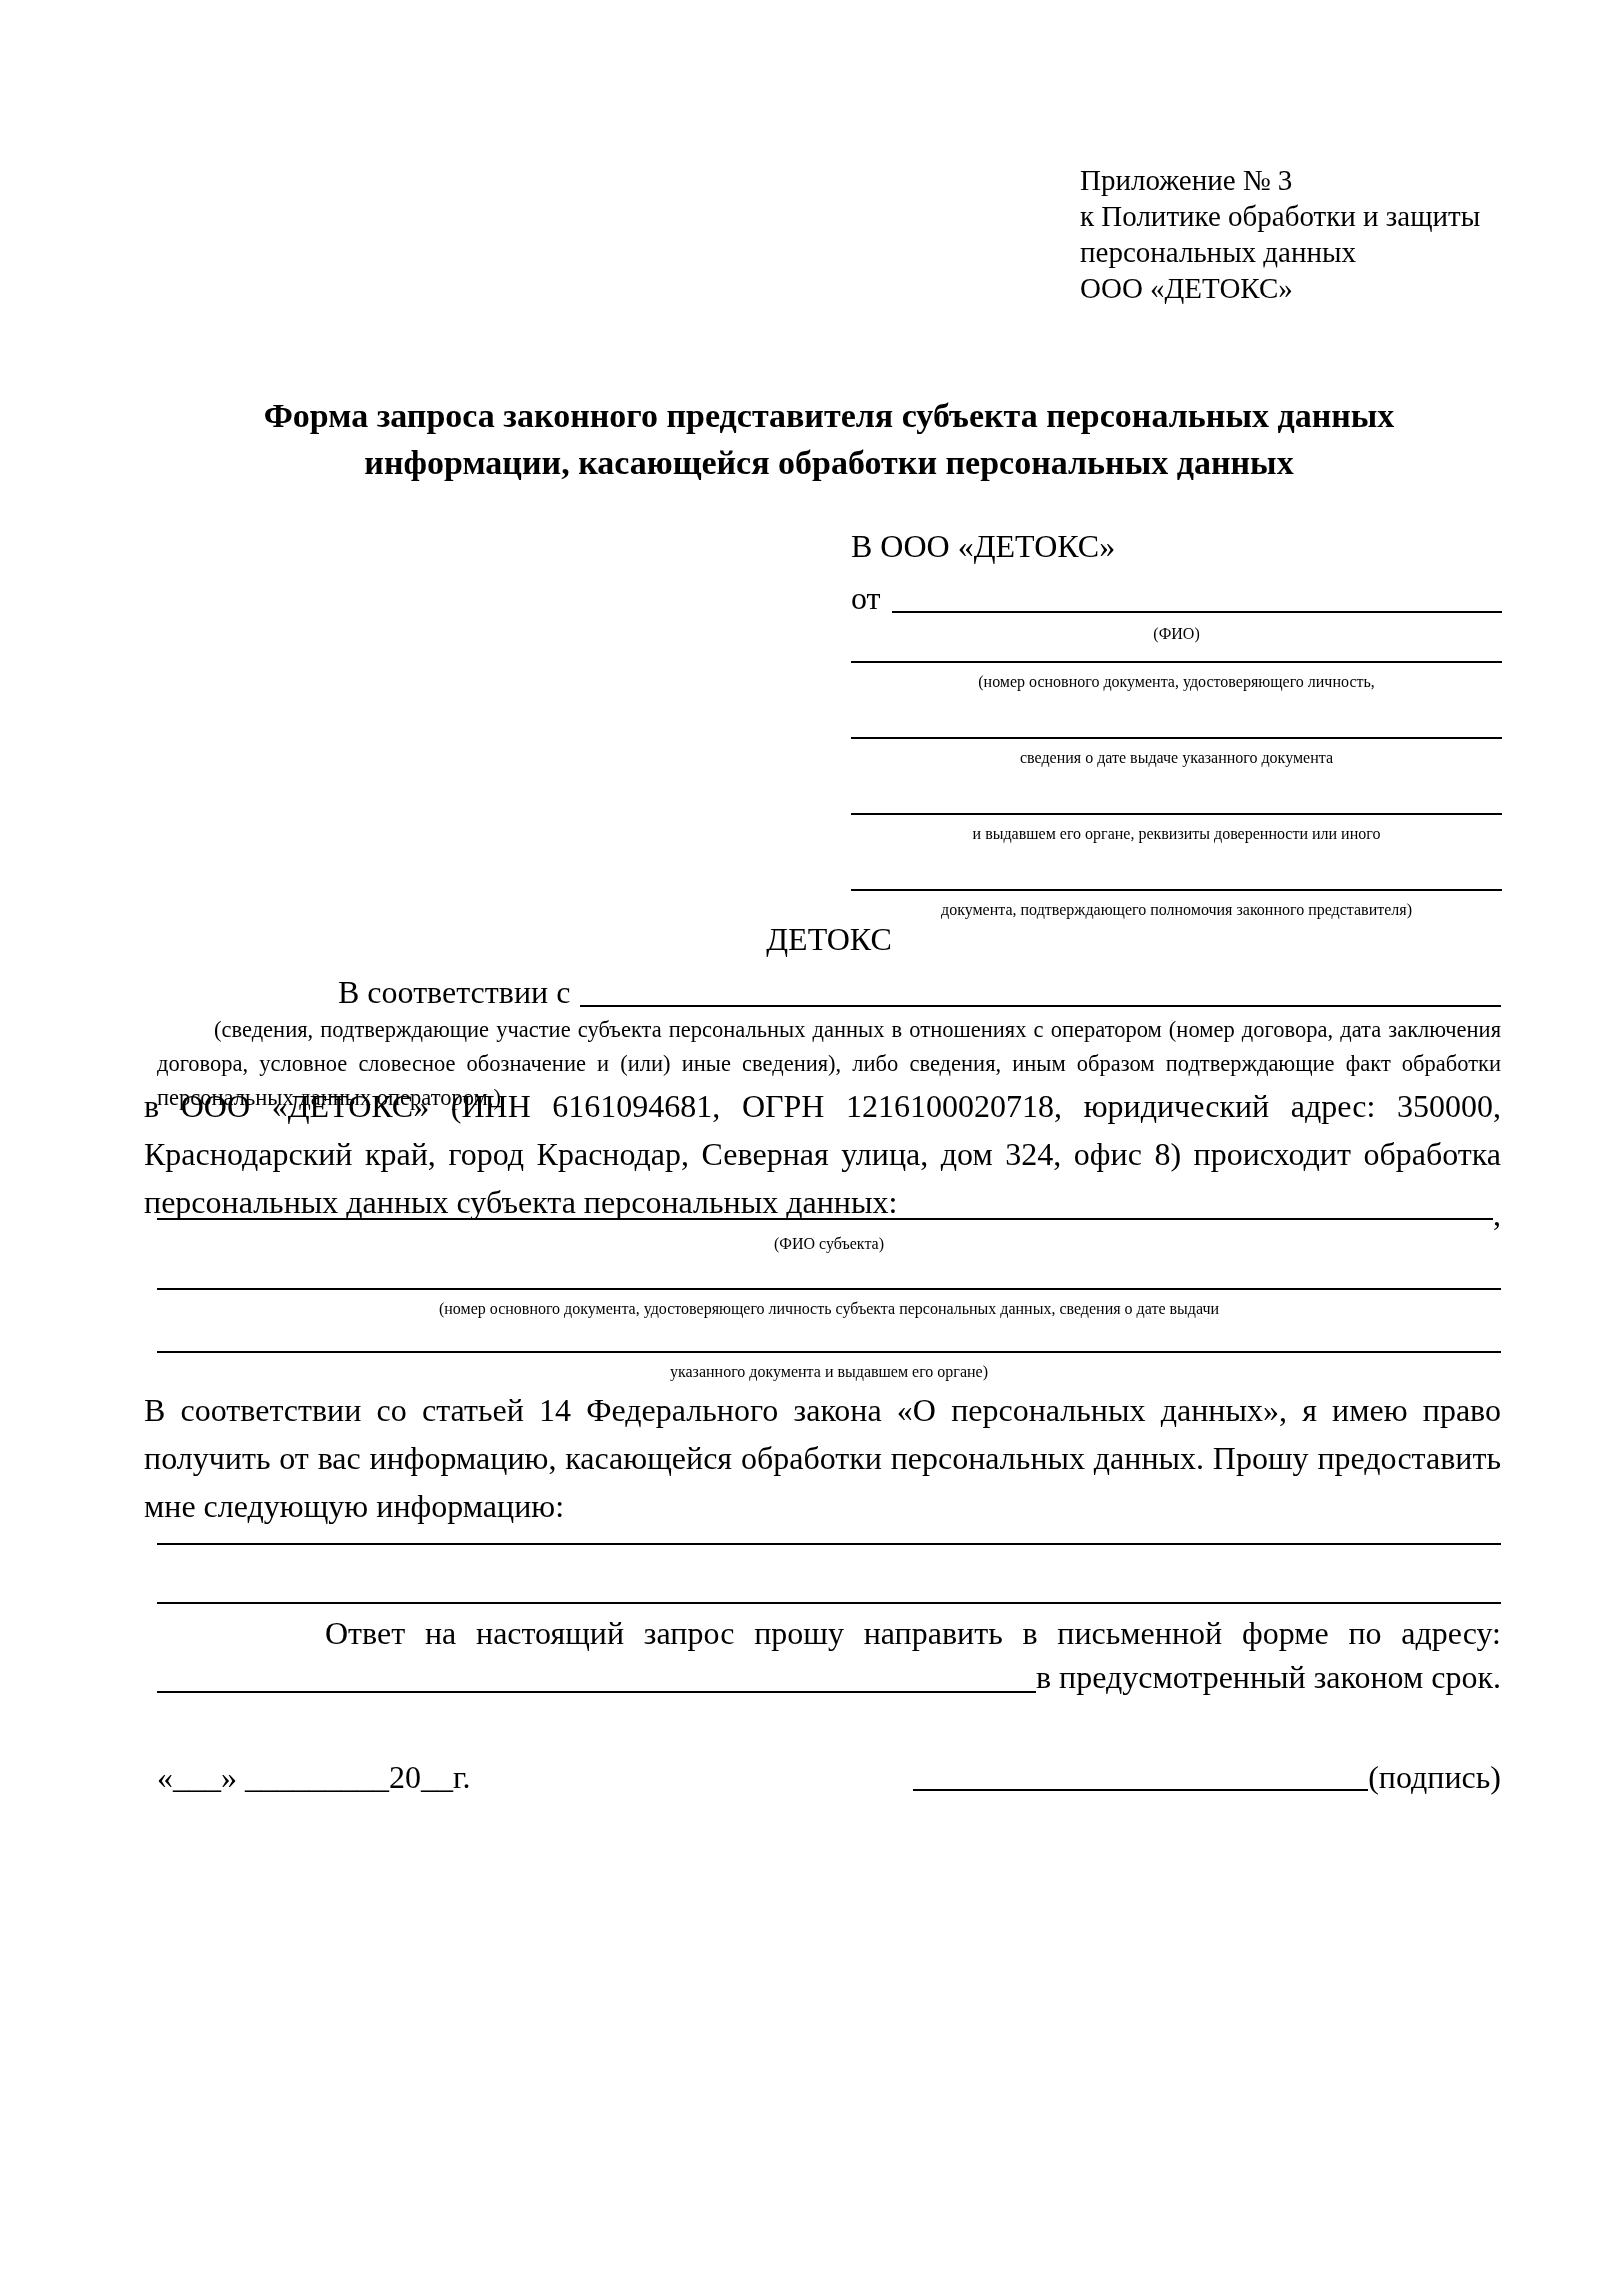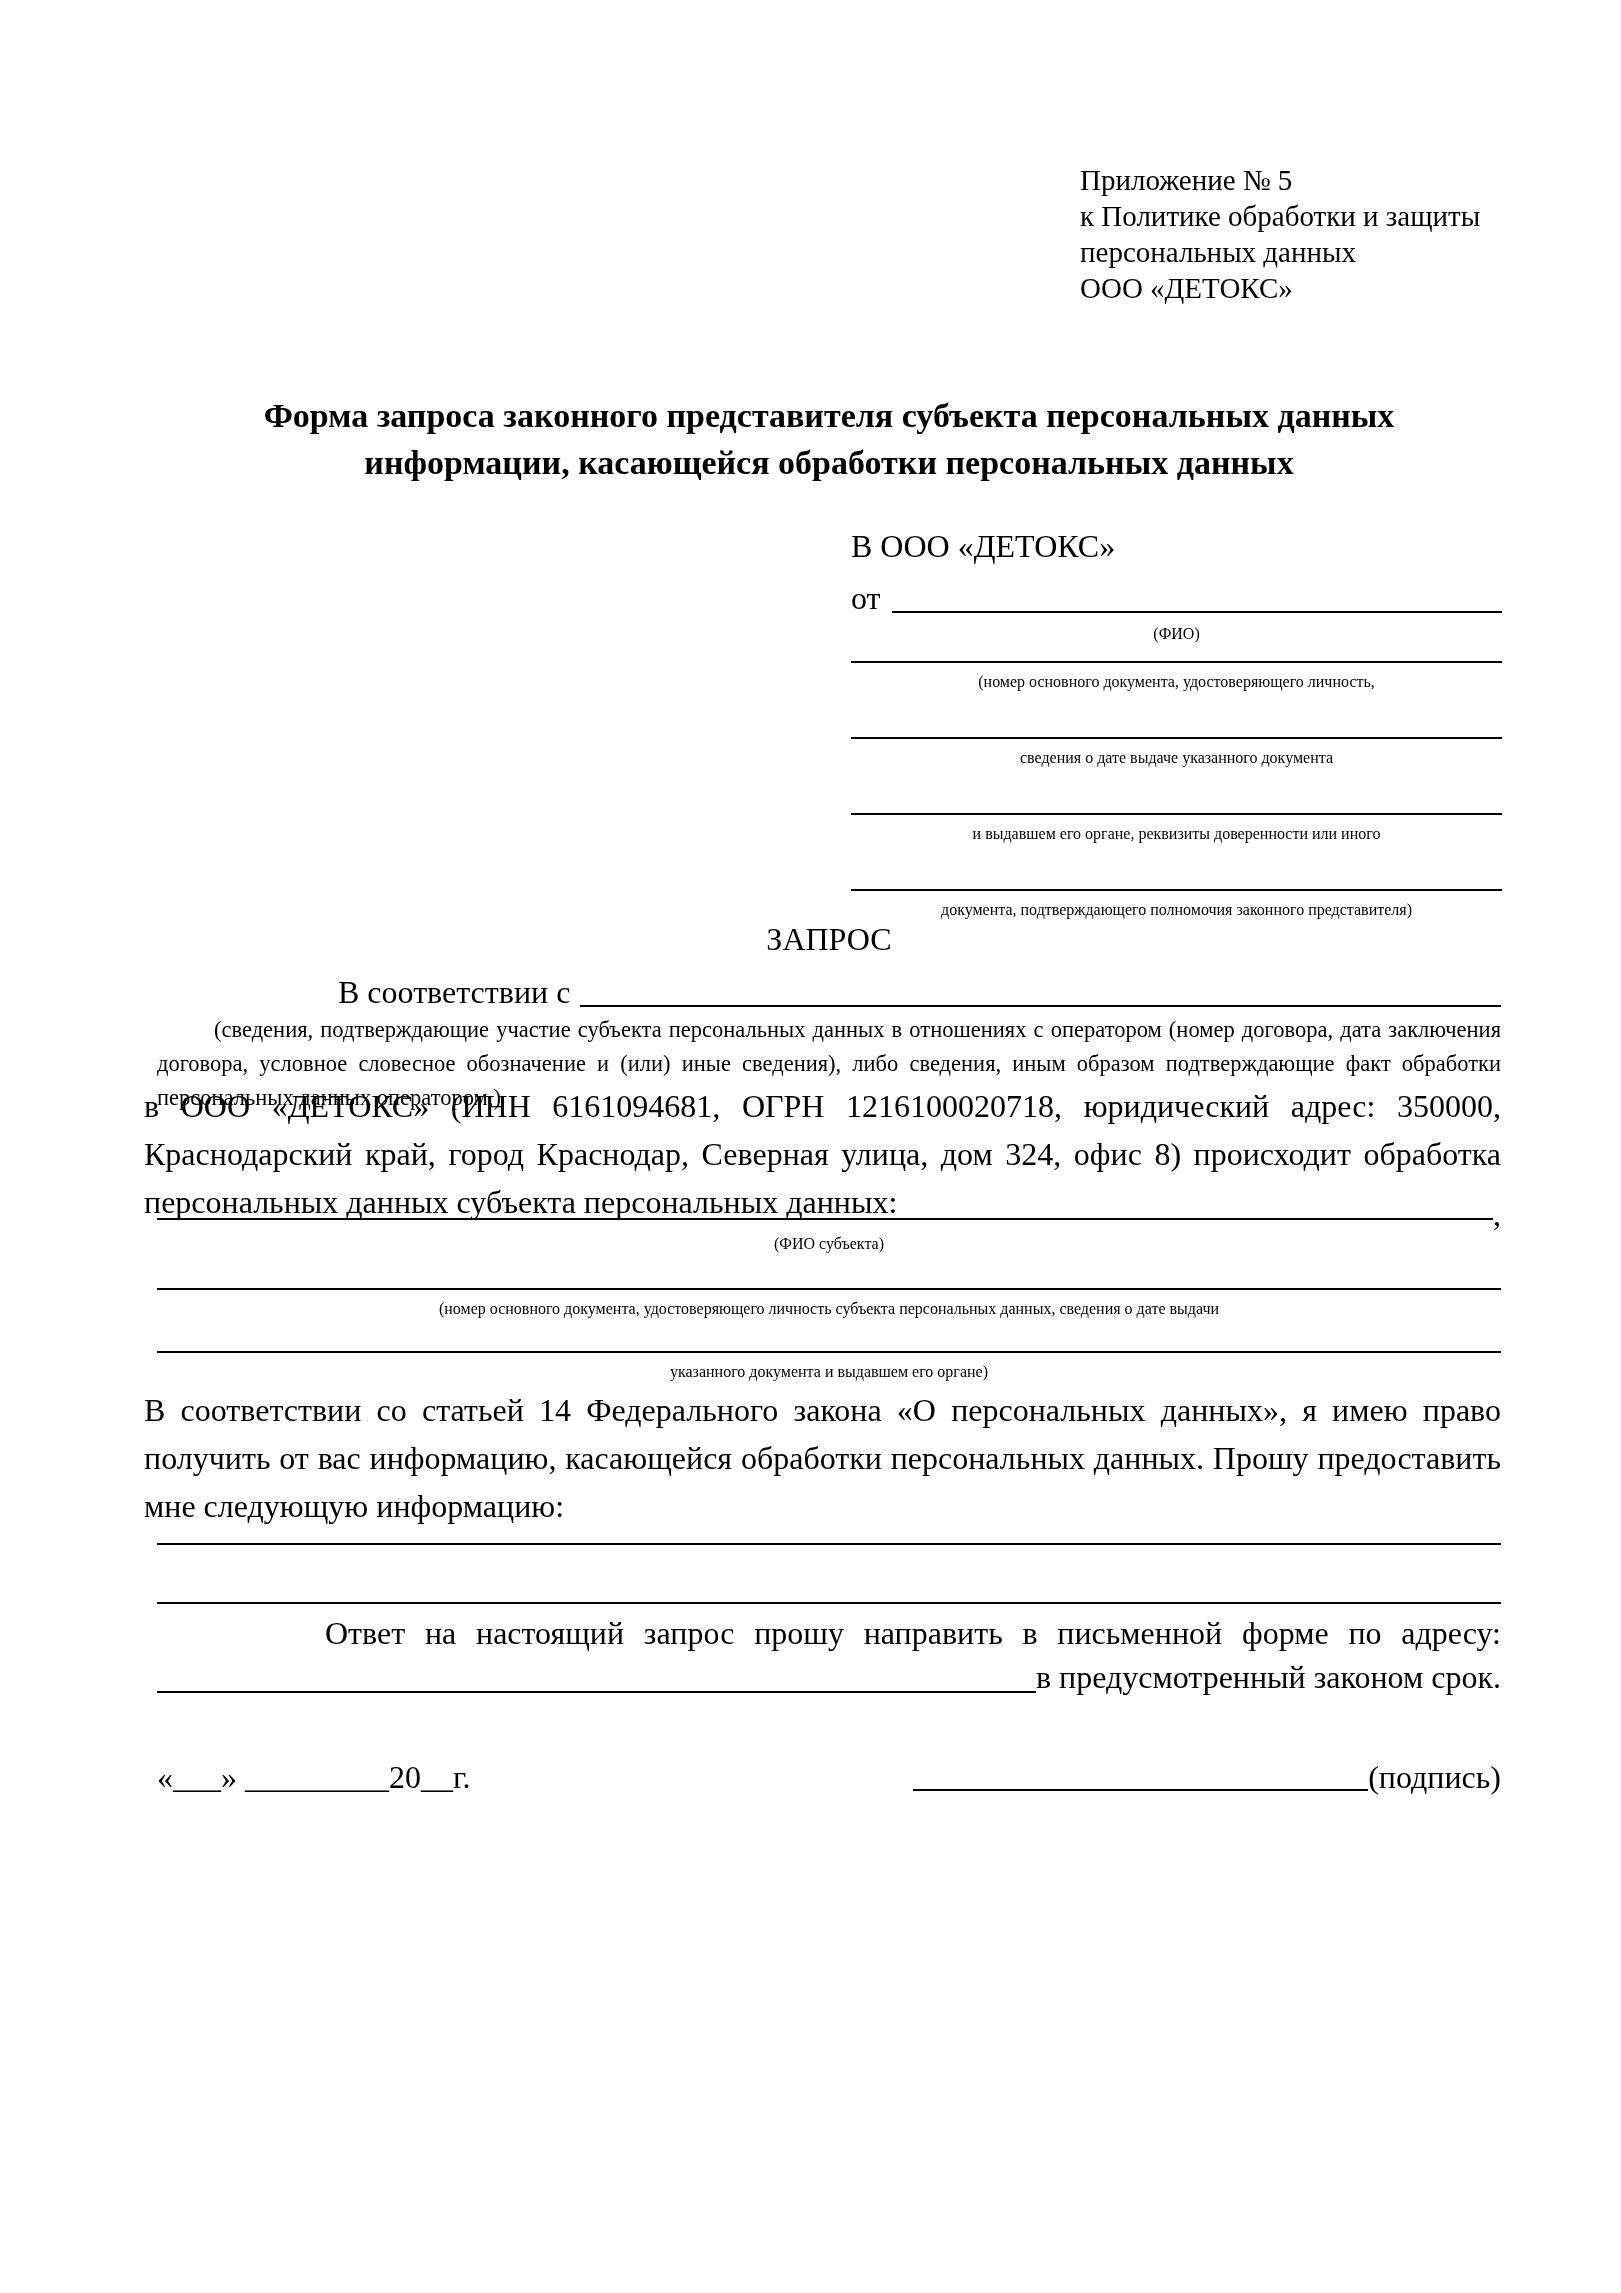--- a/index.html
+++ b/index.html
@@ -162,21 +162,21 @@
   }
   .sig-group .fill-line { margin-bottom: 7.8px; }
   .sig-group .sig-caption { white-space: nowrap; }
 </style>
 </head>
 <body>
 
 <div class="page">
 
   <div class="abs appendix">
-    <div>Приложение № 5</div>
+    <div>Приложение № 3</div>
     <div>к Политике обработки и защиты</div>
     <div>персональных данных</div>
     <div>ООО «ДЕТОКС»</div>
   </div>
 
   <div class="abs doc-title">
     <div>Форма запроса законного представителя субъекта персональных данных</div>
     <div>информации, касающейся обработки персональных данных</div>
   </div>
 
@@ -199,21 +199,21 @@
     <div class="fld">
       <div class="line"></div>
       <div class="caption">и выдавшем его органе, реквизиты доверенности или иного</div>
     </div>
     <div class="fld">
       <div class="line"></div>
       <div class="caption">документа, подтверждающего полномочия законного представителя)</div>
     </div>
   </div>
 
-  <div class="abs zapros-heading">ЗАПРОС</div>
+  <div class="abs zapros-heading">ДЕТОКС</div>
 
   <div class="abs row basis-row">
     <span class="label">В соответствии с</span>
     <span class="fill-line"></span>
   </div>
 
   <div class="abs smallprint">(сведения, подтверждающие участие субъекта персональных данных в отношениях с оператором (номер договора, дата заключения договора, условное словесное обозначение и (или) иные сведения), либо сведения, иным образом подтверждающие факт обработки персональных данных оператором,)</div>
 
   <div class="abs para operator-para">в ООО «ДЕТОКС» (ИНН 6161094681, ОГРН 1216100020718, юридический адрес: 350000, Краснодарский край, город Краснодар, Северная улица, дом 324, офис 8) происходит обработка персональных данных субъекта персональных данных:</div>
 

